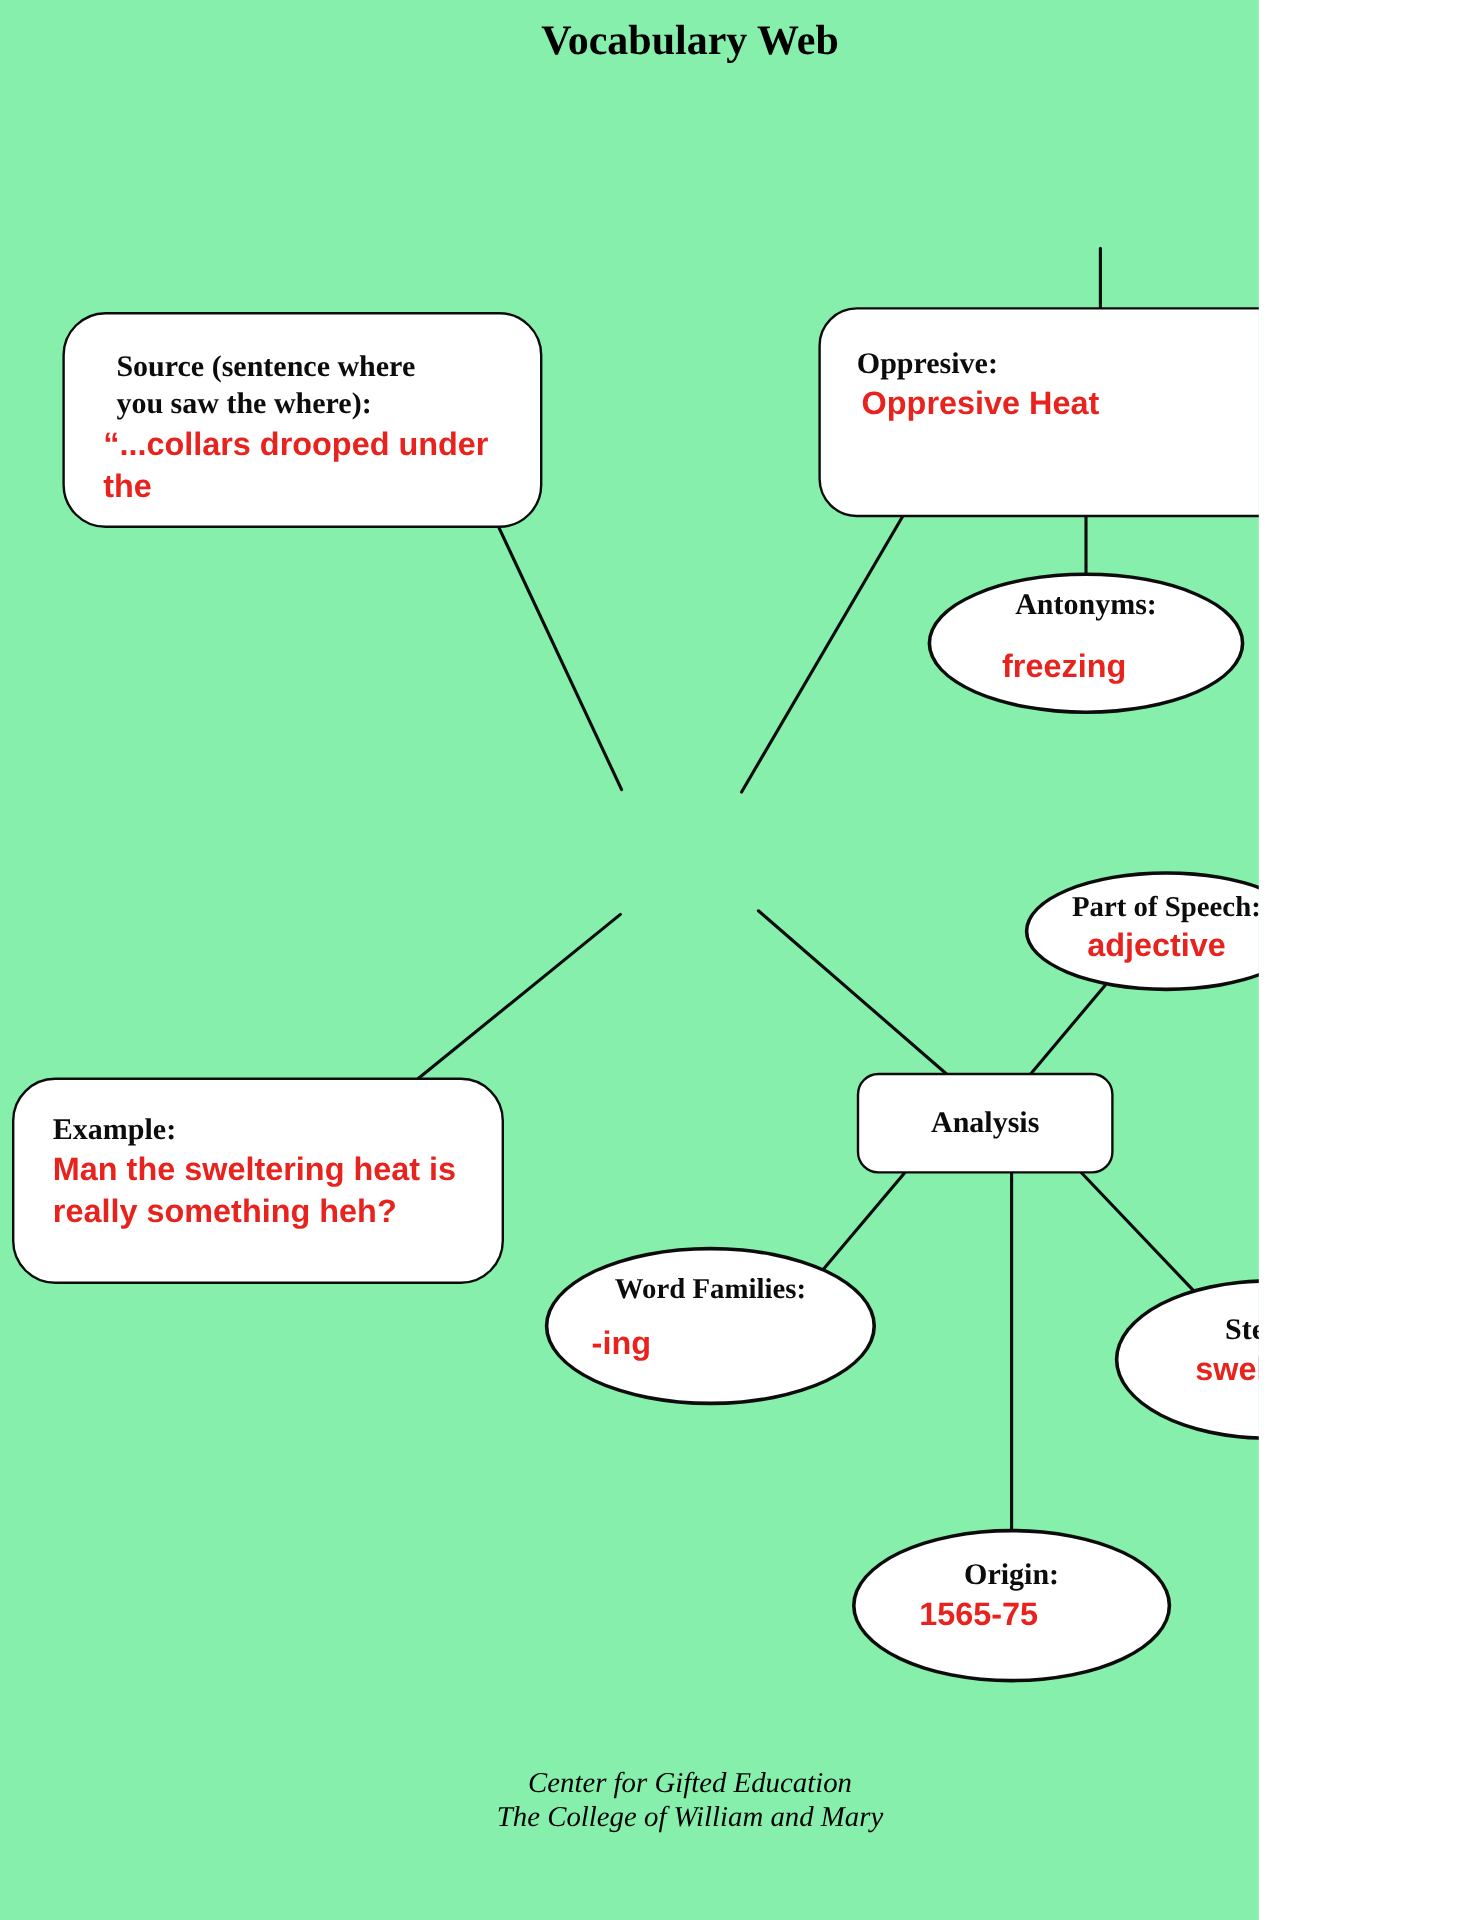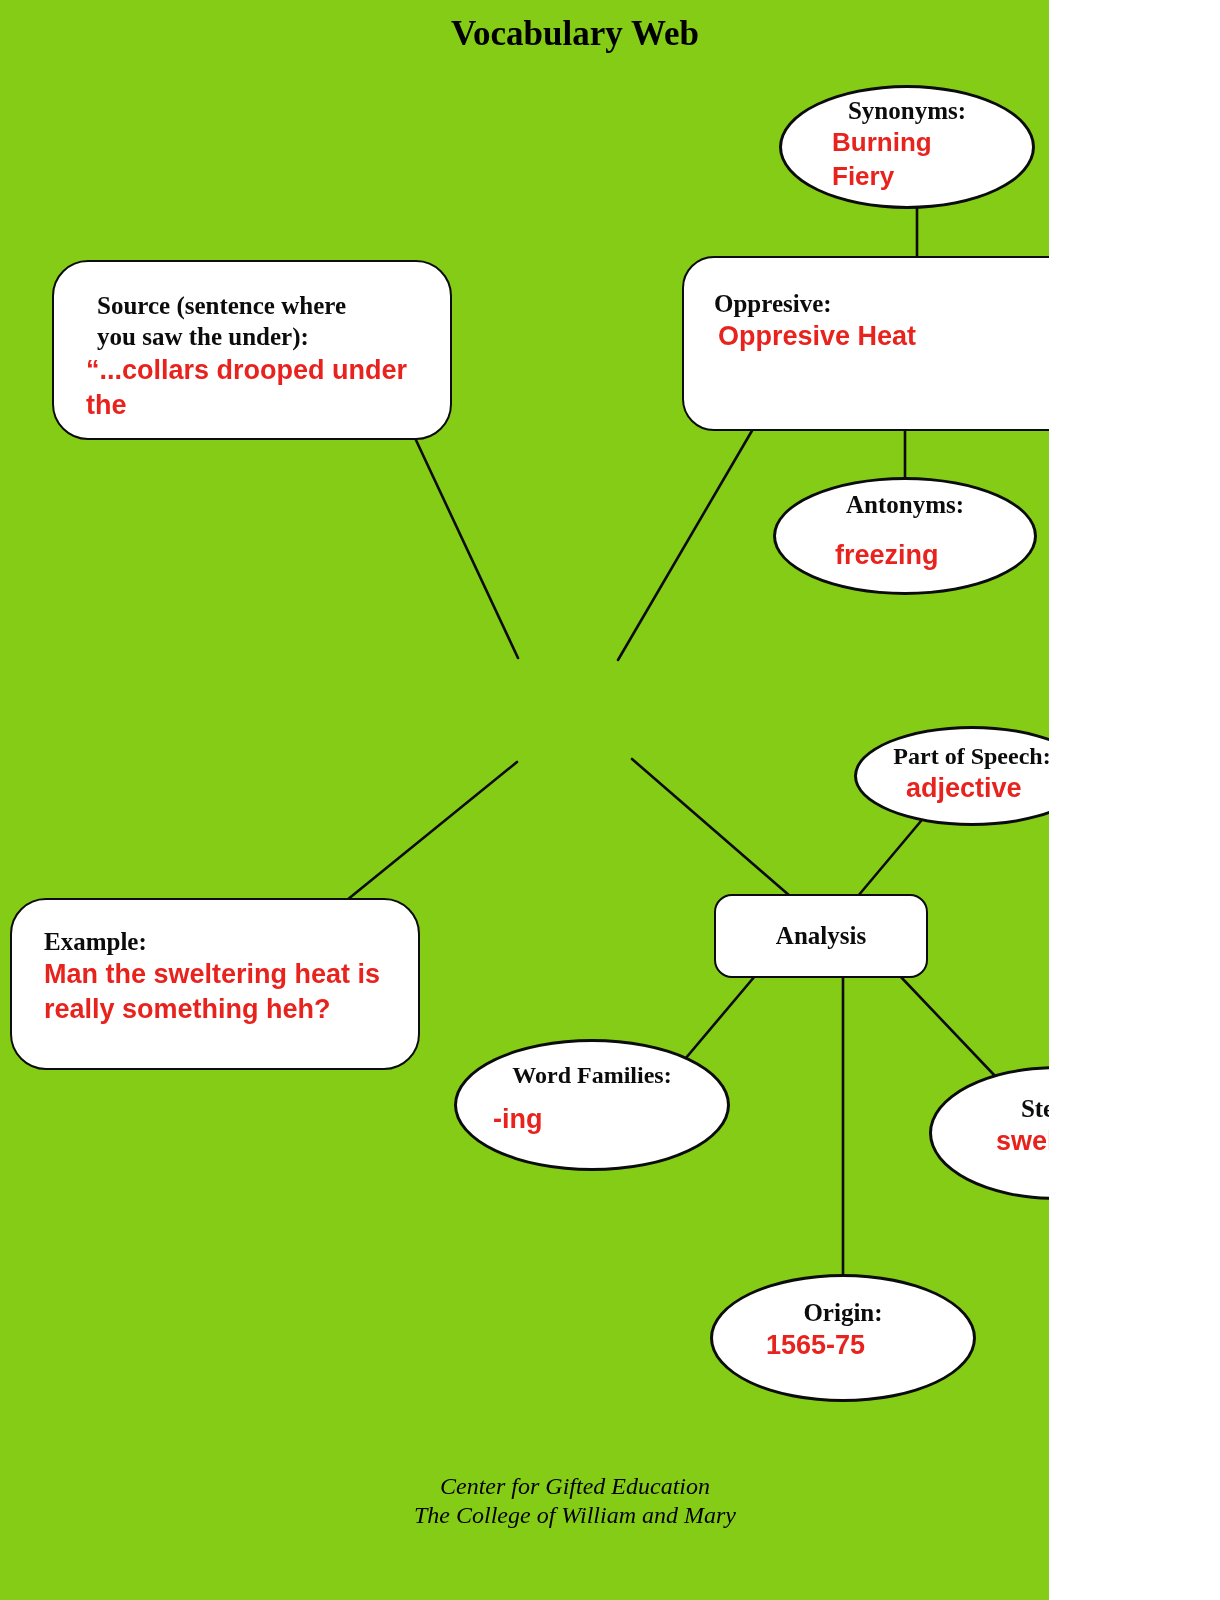--- a/index.html
+++ b/index.html
@@ -1,16 +1,16 @@
 <!DOCTYPE html>
 <html><head>
 <meta charset="utf-8">
 <style>
   html,body{margin:0;padding:0;background:#ffffff;}
-  #page{position:relative;width:1049px;height:1600px;background:#84cc16;overflow:hidden;
+  #page{position:relative;width:1049px;height:1600px;background:#86efac;overflow:hidden;
         font-family:"Liberation Serif", serif;color:#000;}
   #wires{position:absolute;left:0;top:0;width:1220px;height:1600px;}
   .node{position:absolute;background:#ffffff;box-sizing:border-box;}
   .ellipse{border:3px solid #0c0c0c;border-radius:50%;display:flex;flex-direction:column;justify-content:center;}
   .rrect{border:2.5px solid #0c0c0c;}
   .label{font-weight:bold;font-size:25px;line-height:1.25;color:#0c0c0c;}
   .center{text-align:center;}
   .red{font-family:"Liberation Sans", sans-serif;color:#e8231e;font-size:27px;line-height:1.3;font-weight:bold;}
   .title{position:absolute;top:14px;left:0;width:1150px;text-align:center;font-size:35px;font-weight:bold;}
   .footer{position:absolute;left:0;width:1150px;text-align:center;font-style:italic;font-size:24px;line-height:1.2;}
@@ -55,34 +55,29 @@
       <line x1="632" y1="759" x2="790" y2="896"></line>
       <line x1="921" y1="821" x2="858" y2="896"></line>
       <line x1="755" y1="976" x2="648" y2="1103"></line>
       <line x1="843" y1="976" x2="843" y2="1278"></line>
       <line x1="900" y1="976" x2="996" y2="1077"></line>
     </g>
   </svg>
 
   <div class="title">Vocabulary Web</div>
 
-  <div id="n-synonyms" class="node ellipse">
-    <div class="label center">Synonyms:</div>
-    <div class="red">Burning</div>
-    <div class="red">Fiery</div>
-  </div>
 
   <div id="n-definition" class="node rrect">
     <div class="label">Oppresive:</div>
     <div class="red">Oppresive Heat</div>
   </div>
 
   <div id="n-source" class="node rrect">
     <div class="label">Source (sentence where</div>
-    <div class="label">you saw the under):</div>
+    <div class="label">you saw the where):</div>
     <div class="red">“...collars drooped under the</div>
   </div>
 
   <div id="n-antonyms" class="node ellipse">
     <div class="label center">Antonyms:</div>
     <div class="red">freezing</div>
   </div>
 
 
   <div id="n-pos" class="node ellipse">

